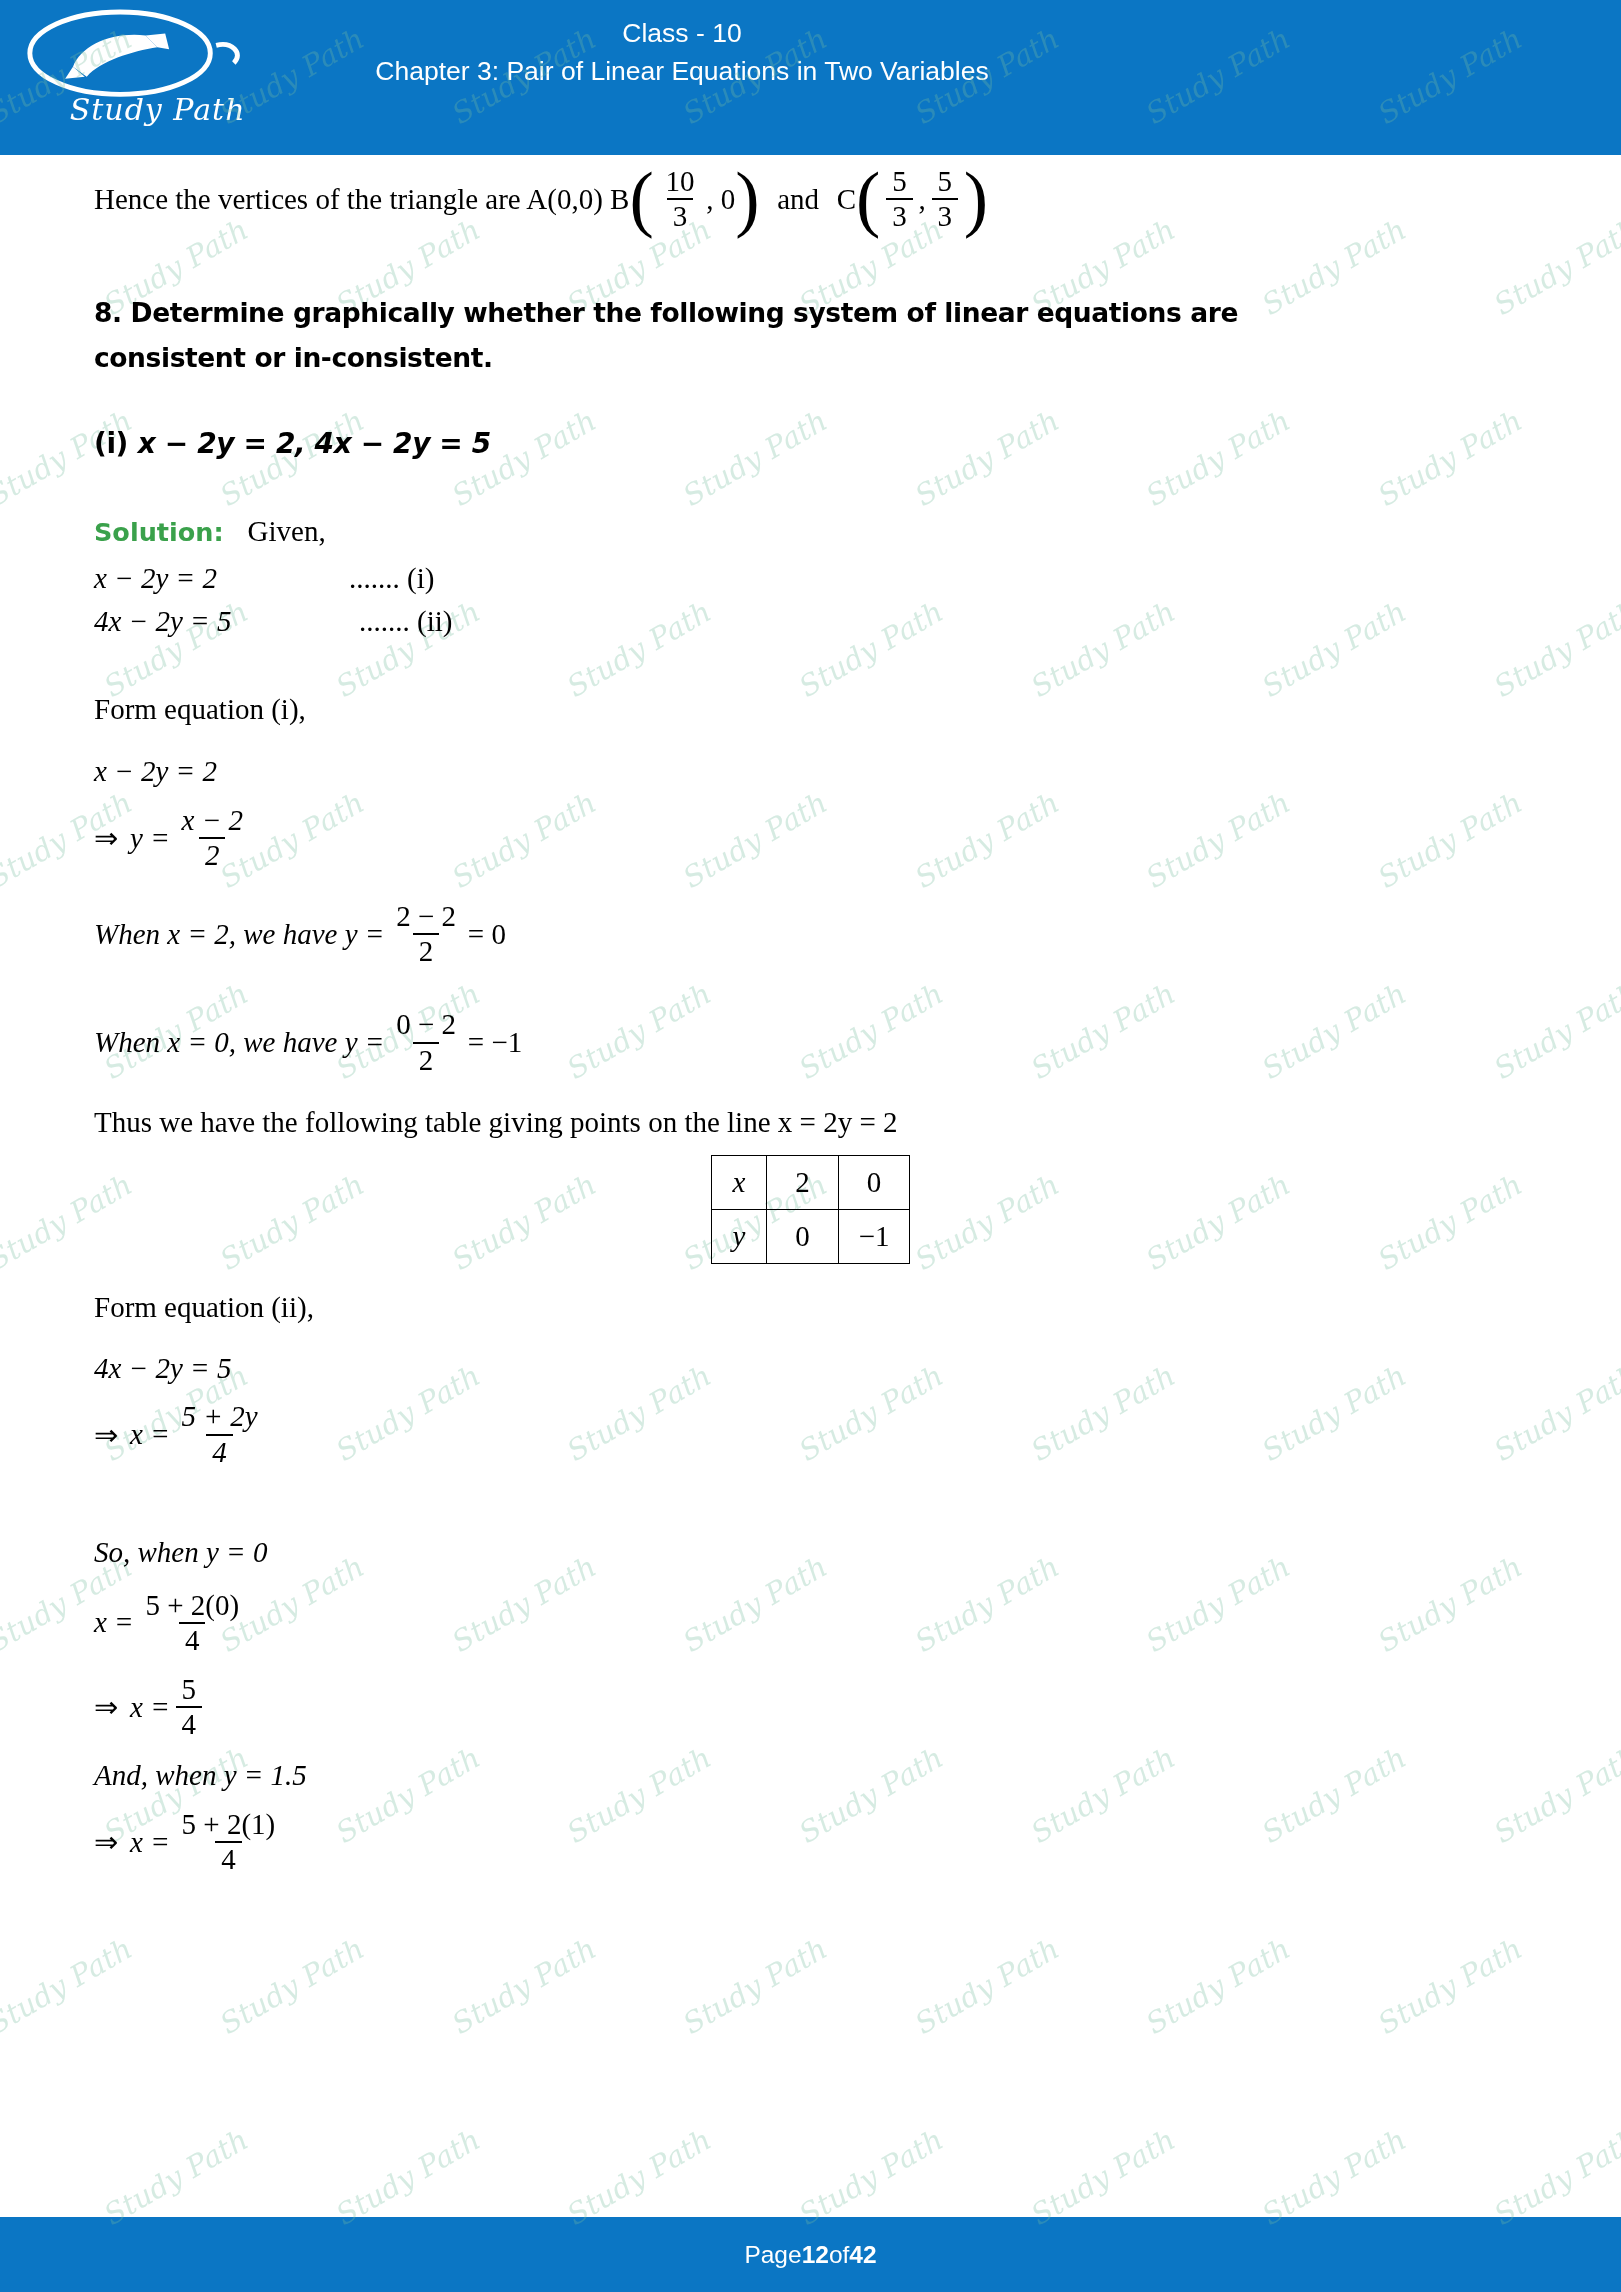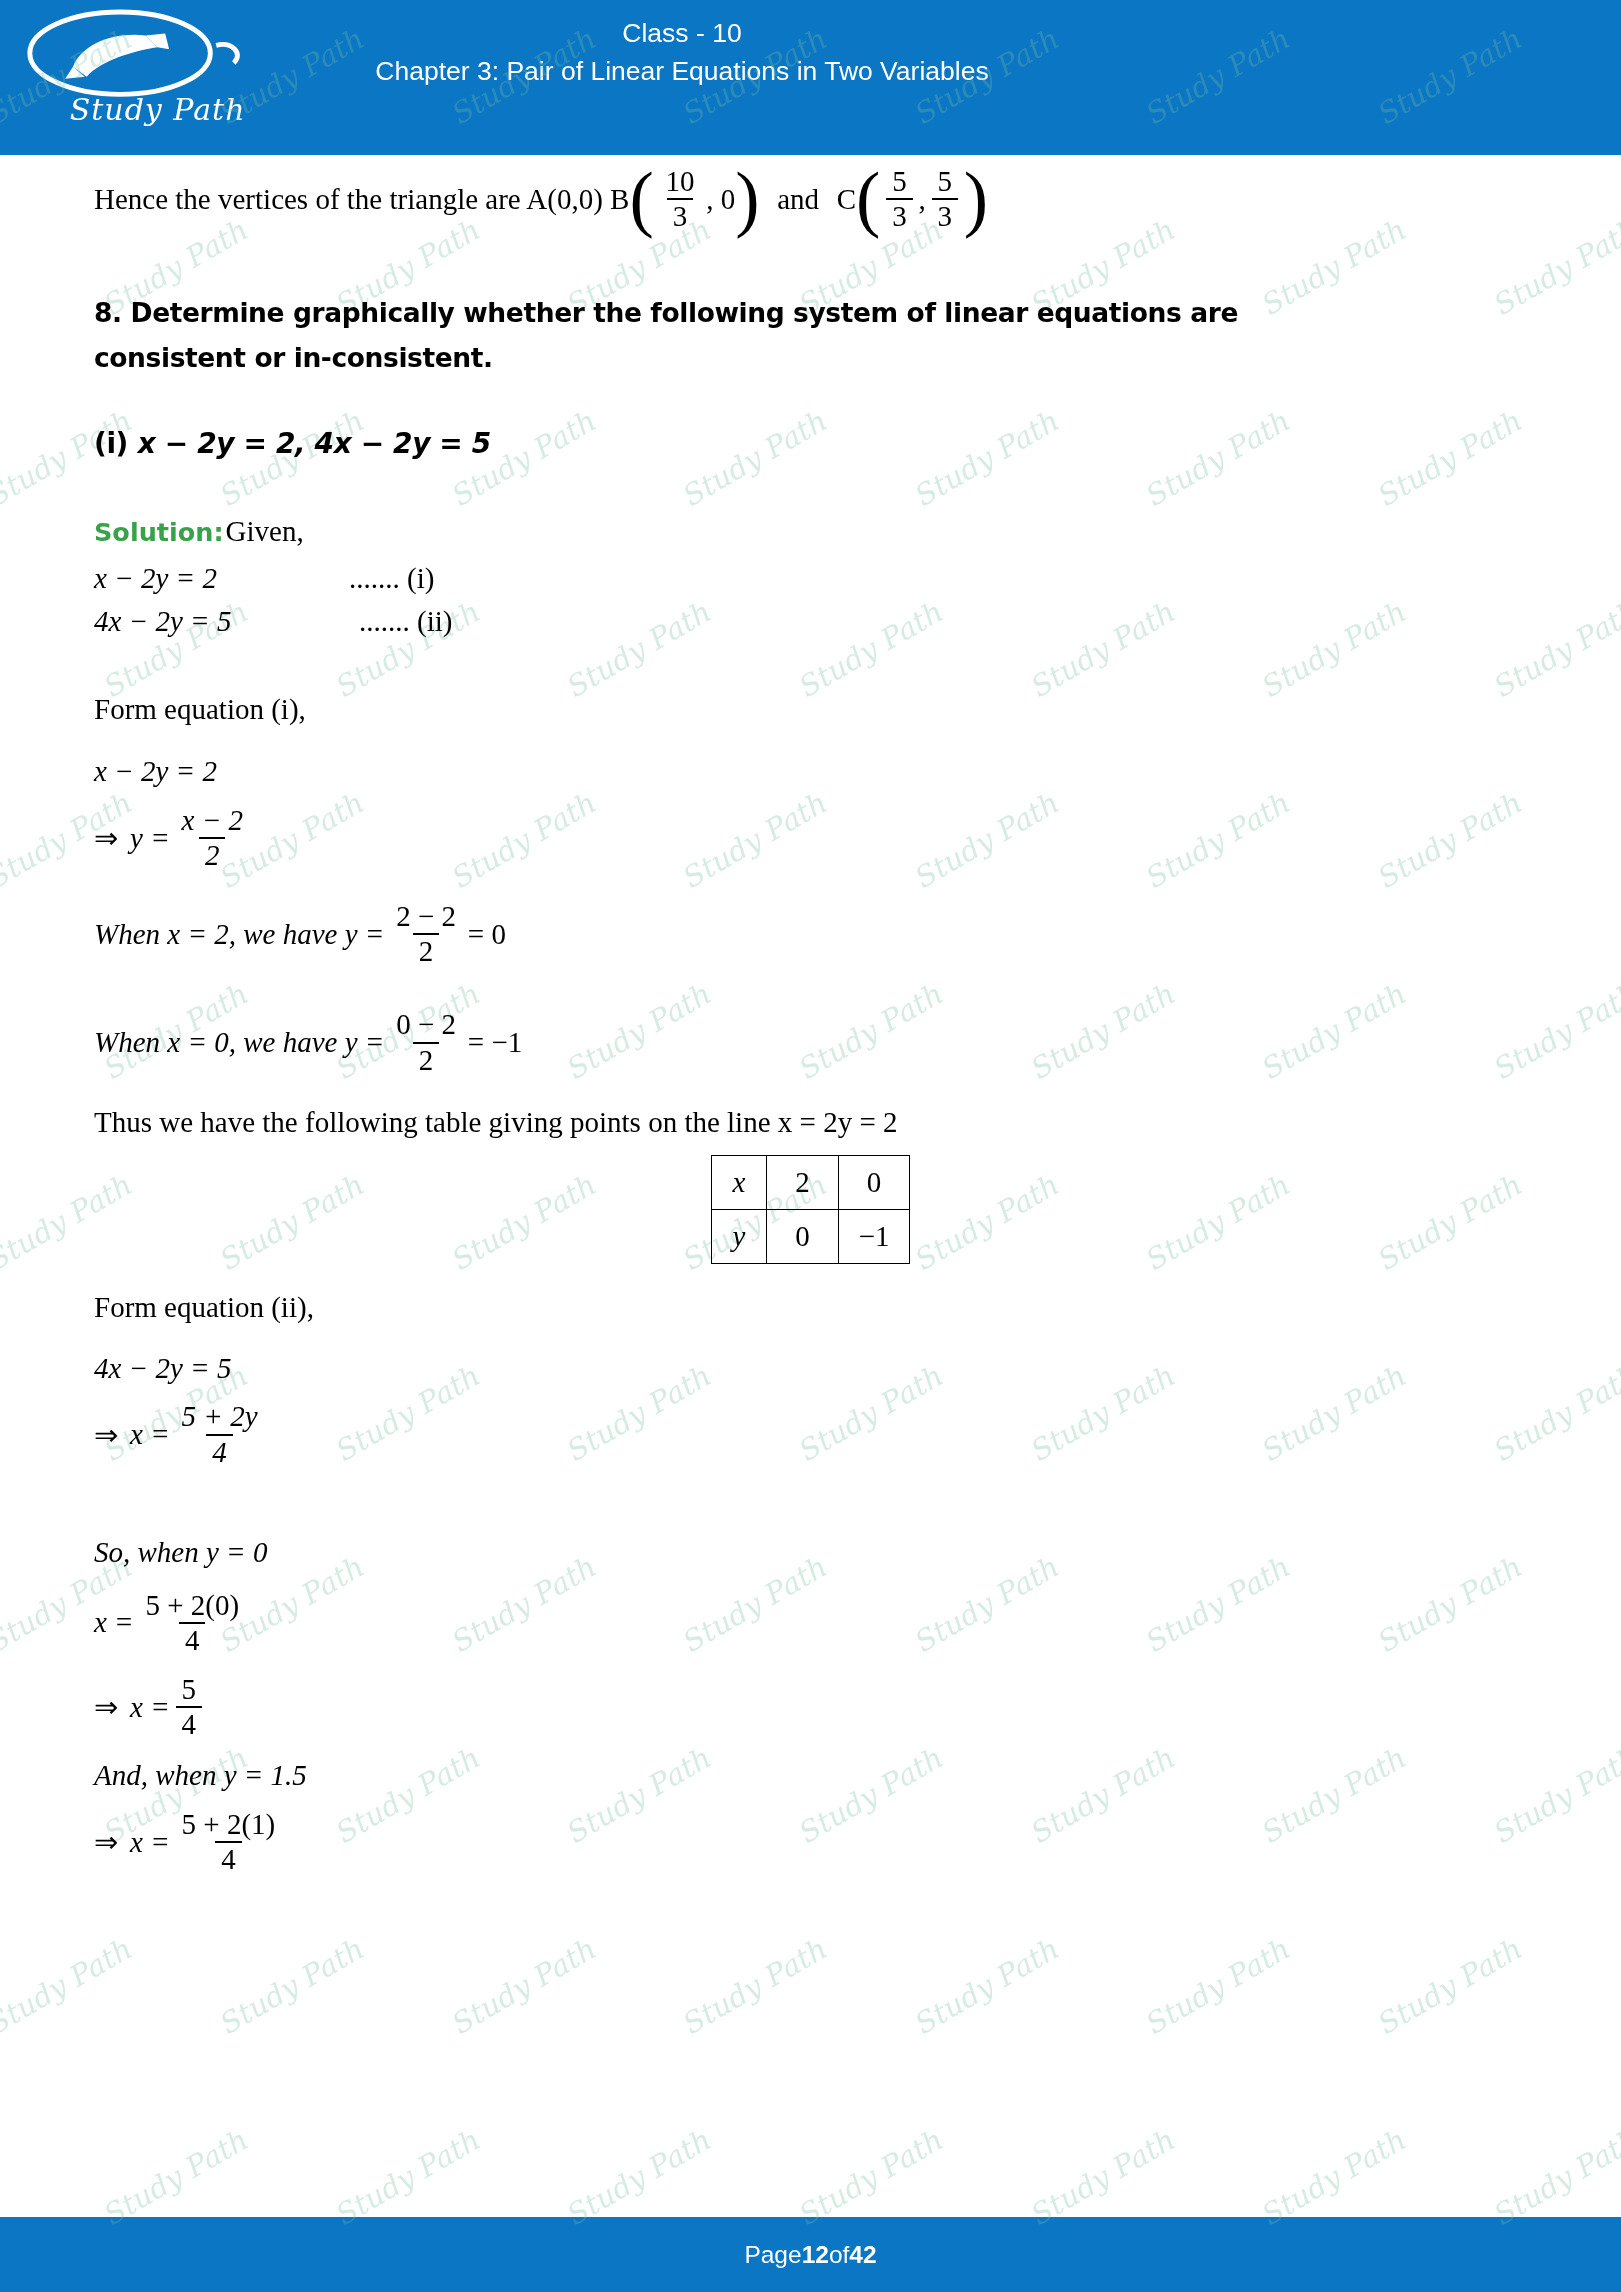--- a/index.html
+++ b/index.html
@@ -225,21 +225,21 @@
     <span>Determine graphically whether the following system of linear equations are consistent or in-consistent.</span>
   </div>
 
   <div class="row bold-q" style="margin-top:47px;font-size:28px;">
     <span>(i)</span>
     <span class="it" style="margin-left:9.8px;">x − 2y = 2, 4x − 2y = 5</span>
   </div>
 
   <div class="row" style="margin-top:55px;">
     <span class="solution-label">Solution:</span>
-    <span style="margin-left:2px;text-align:right;">Given,</span>
+    <span style="margin-left:24px;text-align:right;">Given,</span>
   </div>
 
   <div class="row" style="margin-top:13.7px;">
     <span class="it" style="width:255px;">x − 2y = 2</span>
     <span>....... (i)</span>
   </div>
   <div class="row" style="margin-top:9.8px;">
     <span class="it" style="width:265px;">4x − 2y = 5</span>
     <span>....... (ii)</span>
   </div>

